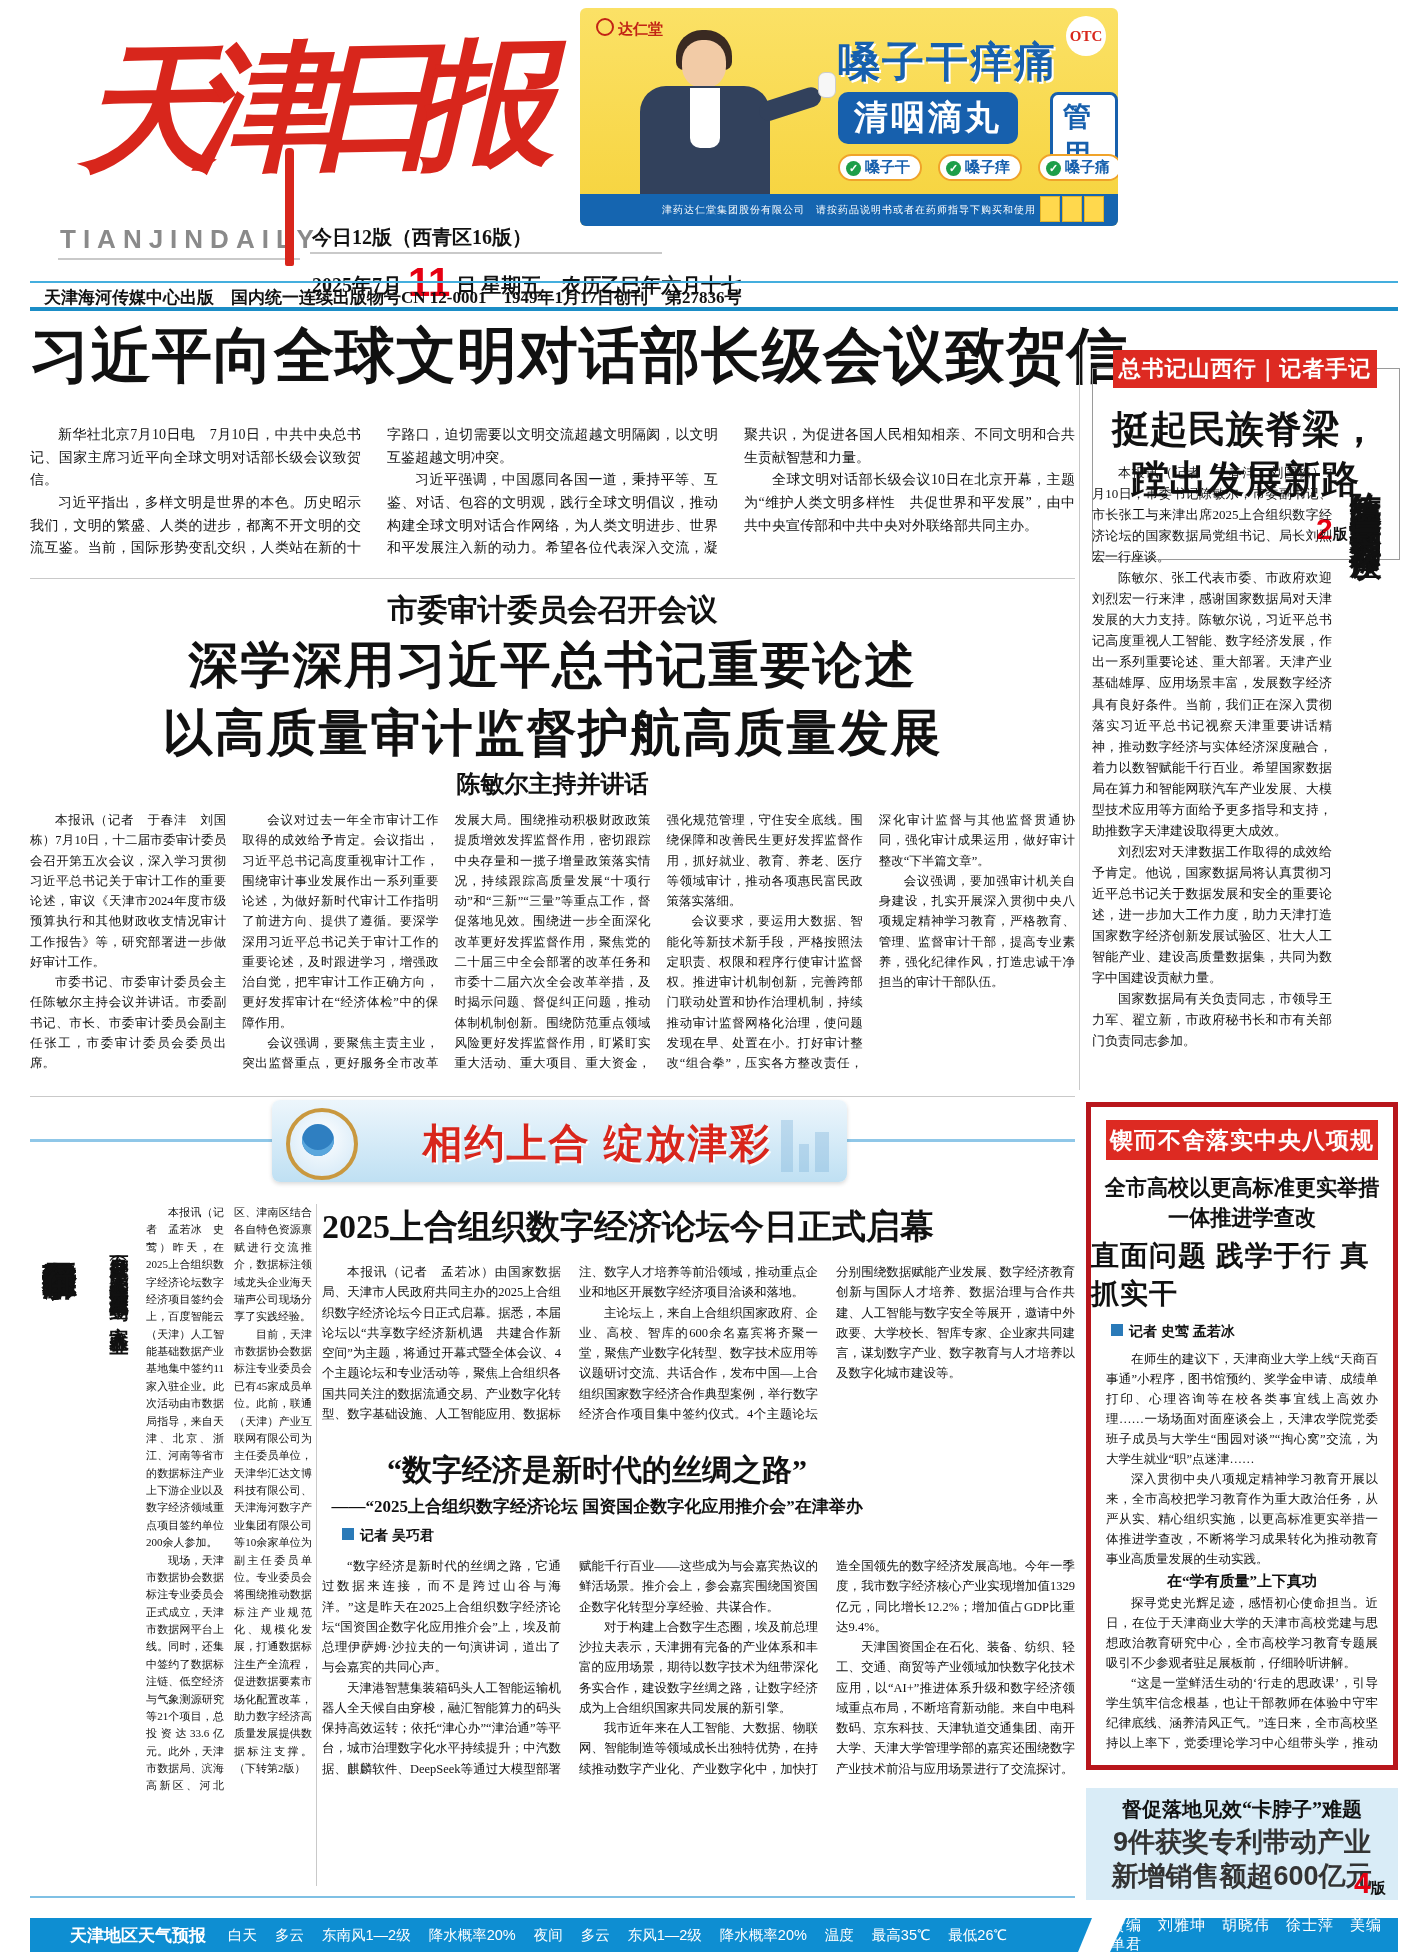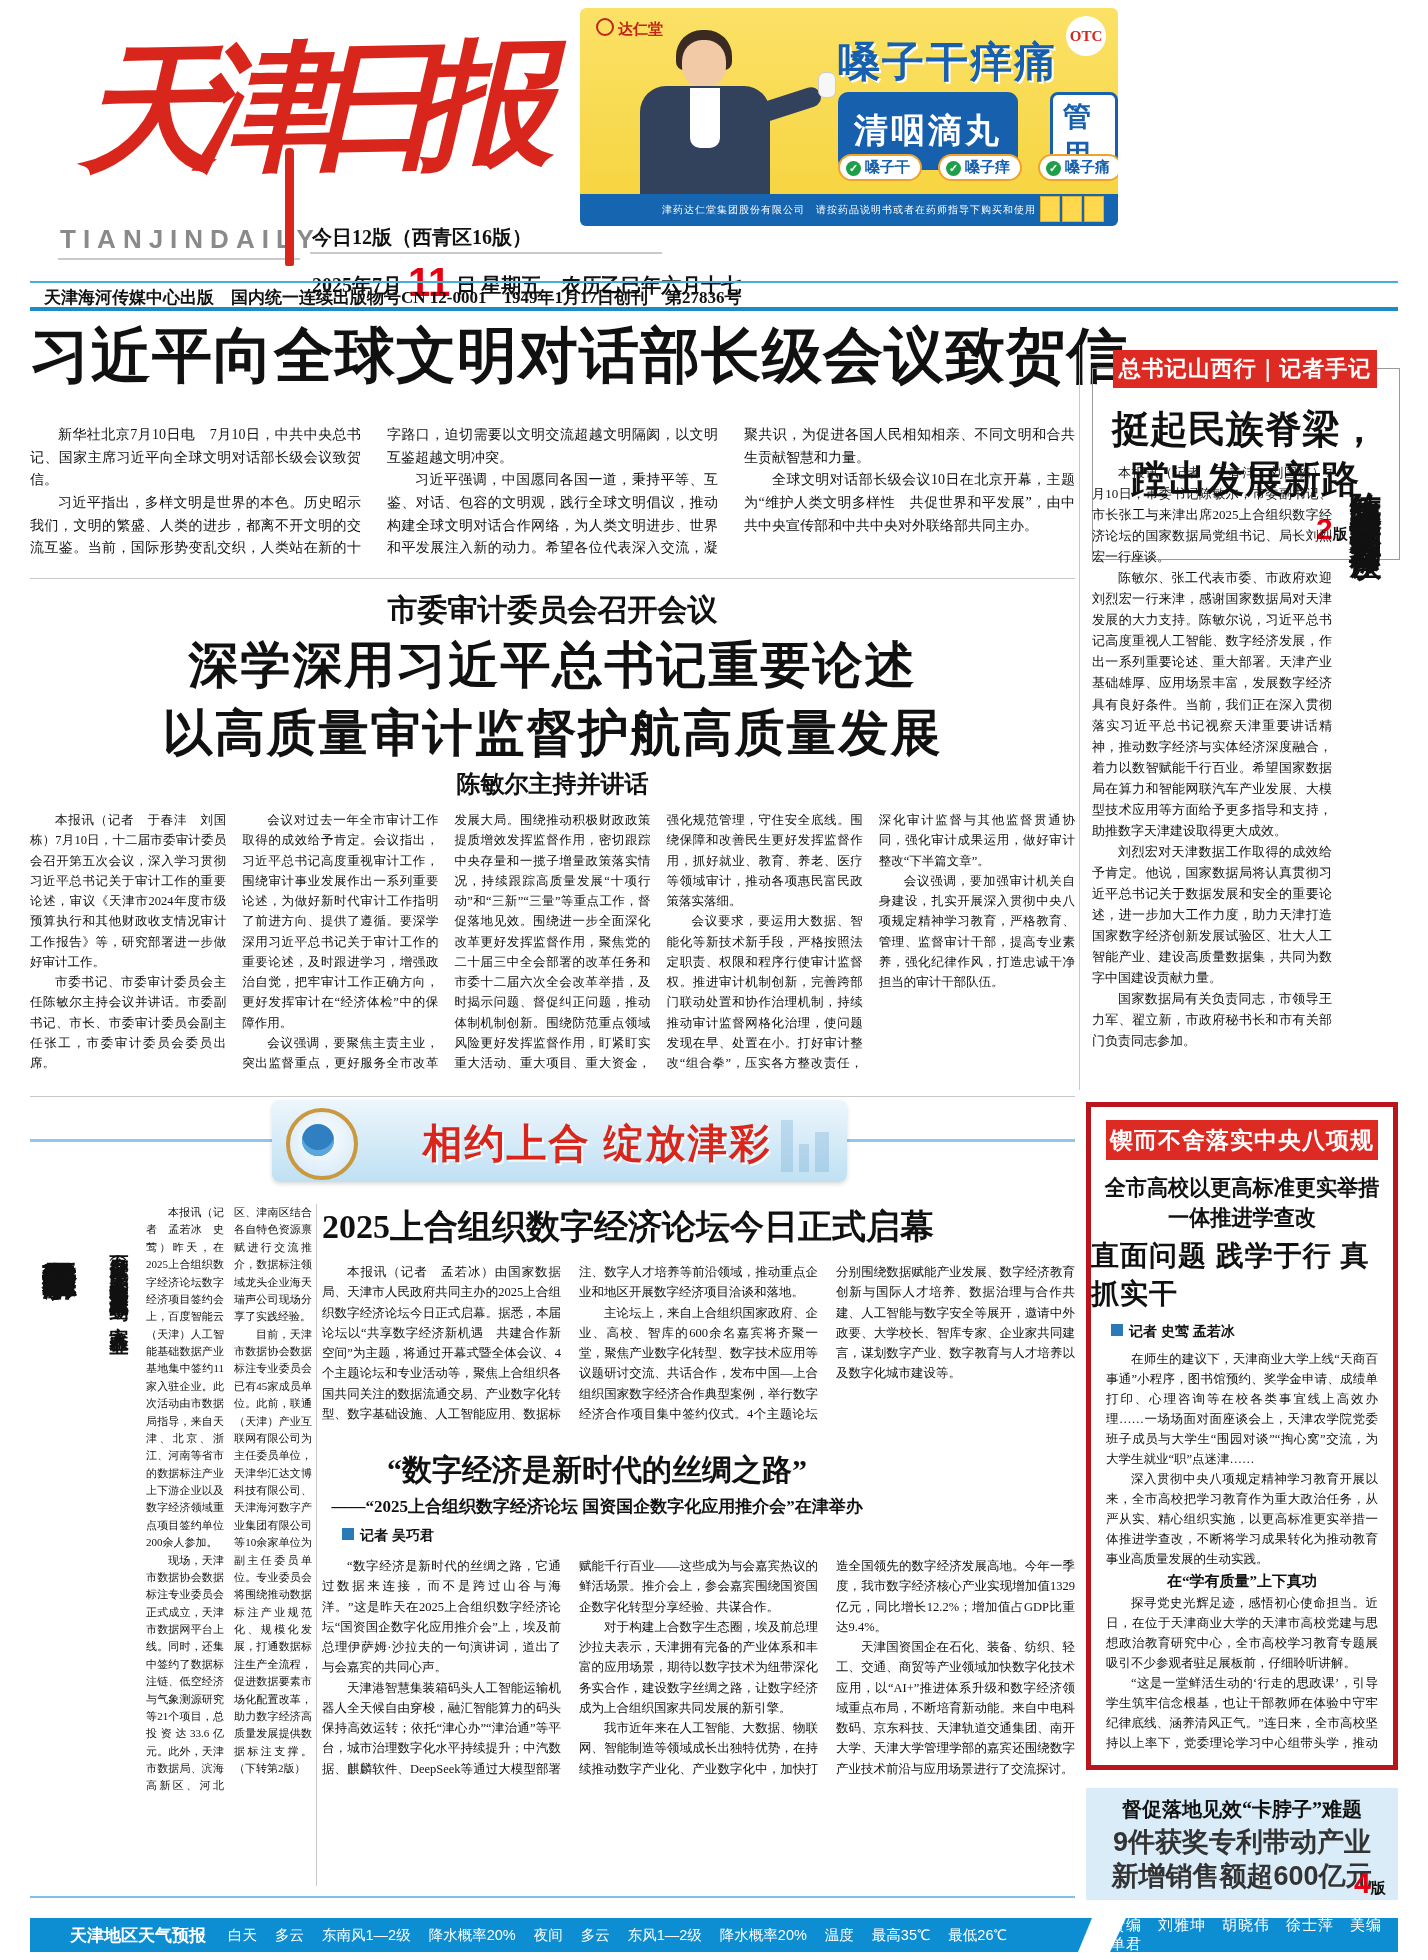--- a/index.html
+++ b/index.html
@@ -32,21 +32,21 @@
       font-weight:900;font-size:15px;line-height:40px;text-align:center;}
   .ad-hair{left:96px;top:22px;width:56px;height:40px;background:#3a2a22;border-radius:26px 26px 8px 8px;}
   .ad-face{left:102px;top:32px;width:44px;height:48px;background:#f2cba6;border-radius:45%;}
   .ad-body{left:60px;top:78px;width:130px;height:140px;background:#32415c;border-radius:26px 26px 0 0;}
   .ad-shirt{left:110px;top:80px;width:30px;height:60px;background:#fff;border-radius:0 0 10px 10px;}
   .ad-arm{left:178px;top:86px;width:64px;height:20px;background:#32415c;border-radius:10px;transform:rotate(-18deg);}
   .ad-pill{left:238px;top:64px;width:16px;height:24px;background:#f7f7f7;border:1px solid #ccc;border-radius:7px;}
   #ad-headline{left:258px;top:26px;font-size:42px;font-weight:900;color:#1760ad;letter-spacing:2px;
       text-shadow:2px 2px 0 #fff;}
   #ad-product{left:258px;top:84px;background:#1760ad;color:#fff;font-weight:900;font-size:34px;
-      padding:16px 16px;border-radius:10px;letter-spacing:3px;}
+      padding:3px 16px;border-radius:10px;letter-spacing:3px;}
   #ad-claim{left:470px;top:84px;border:3px solid #1760ad;color:#1760ad;background:#fff;font-weight:900;
       font-size:28px;padding:3px 10px;border-radius:8px;}
   #ad-badges{left:258px;top:146px;display:flex;gap:16px;}
   .badge{background:#fff;border:2px solid #f0a32a;border-radius:14px;padding:2px 10px 2px 6px;
       color:#1760ad;font-weight:bold;font-size:15px;white-space:nowrap;}
   .check{display:inline-block;width:15px;height:15px;border-radius:50%;background:#1e9e48;color:#fff;
       font-size:11px;line-height:15px;text-align:center;margin-right:4px;font-family:"Liberation Sans",sans-serif;}
   #ad-footer{left:0;bottom:0;width:538px;height:32px;background:#1565b0;color:#fff;font-size:10px;
       line-height:32px;text-align:center;letter-spacing:1px;}
   .ad-box{position:absolute;bottom:4px;width:18px;height:24px;background:#ffd84d;border:1px solid #e2b32a;}

